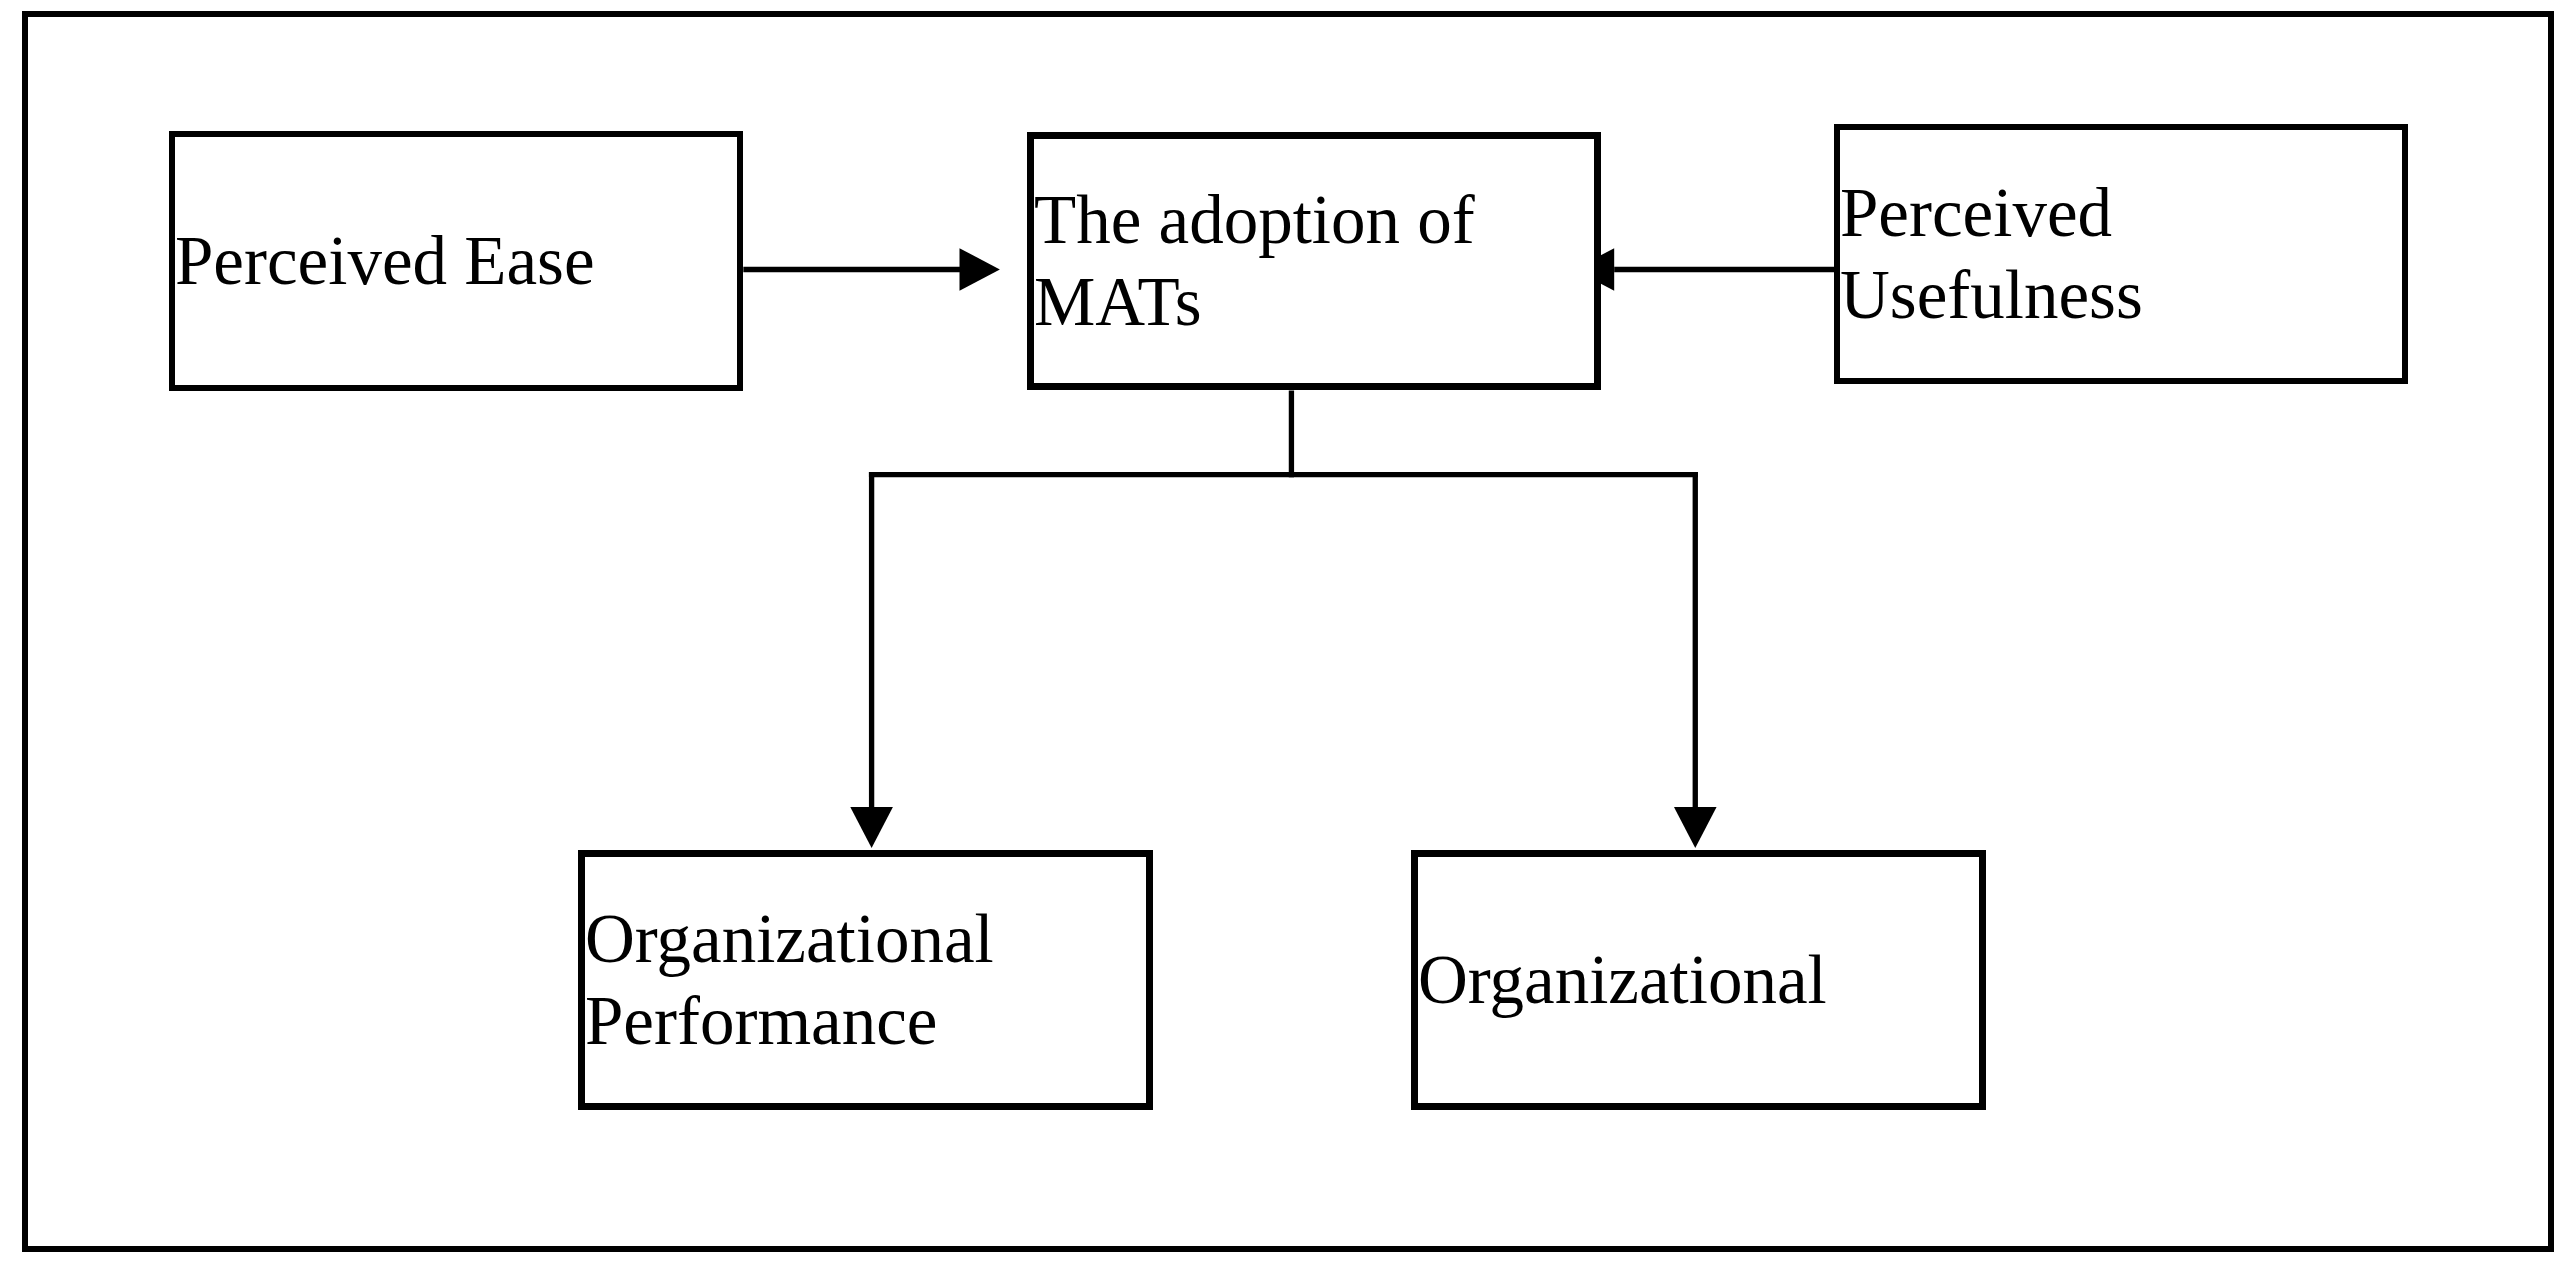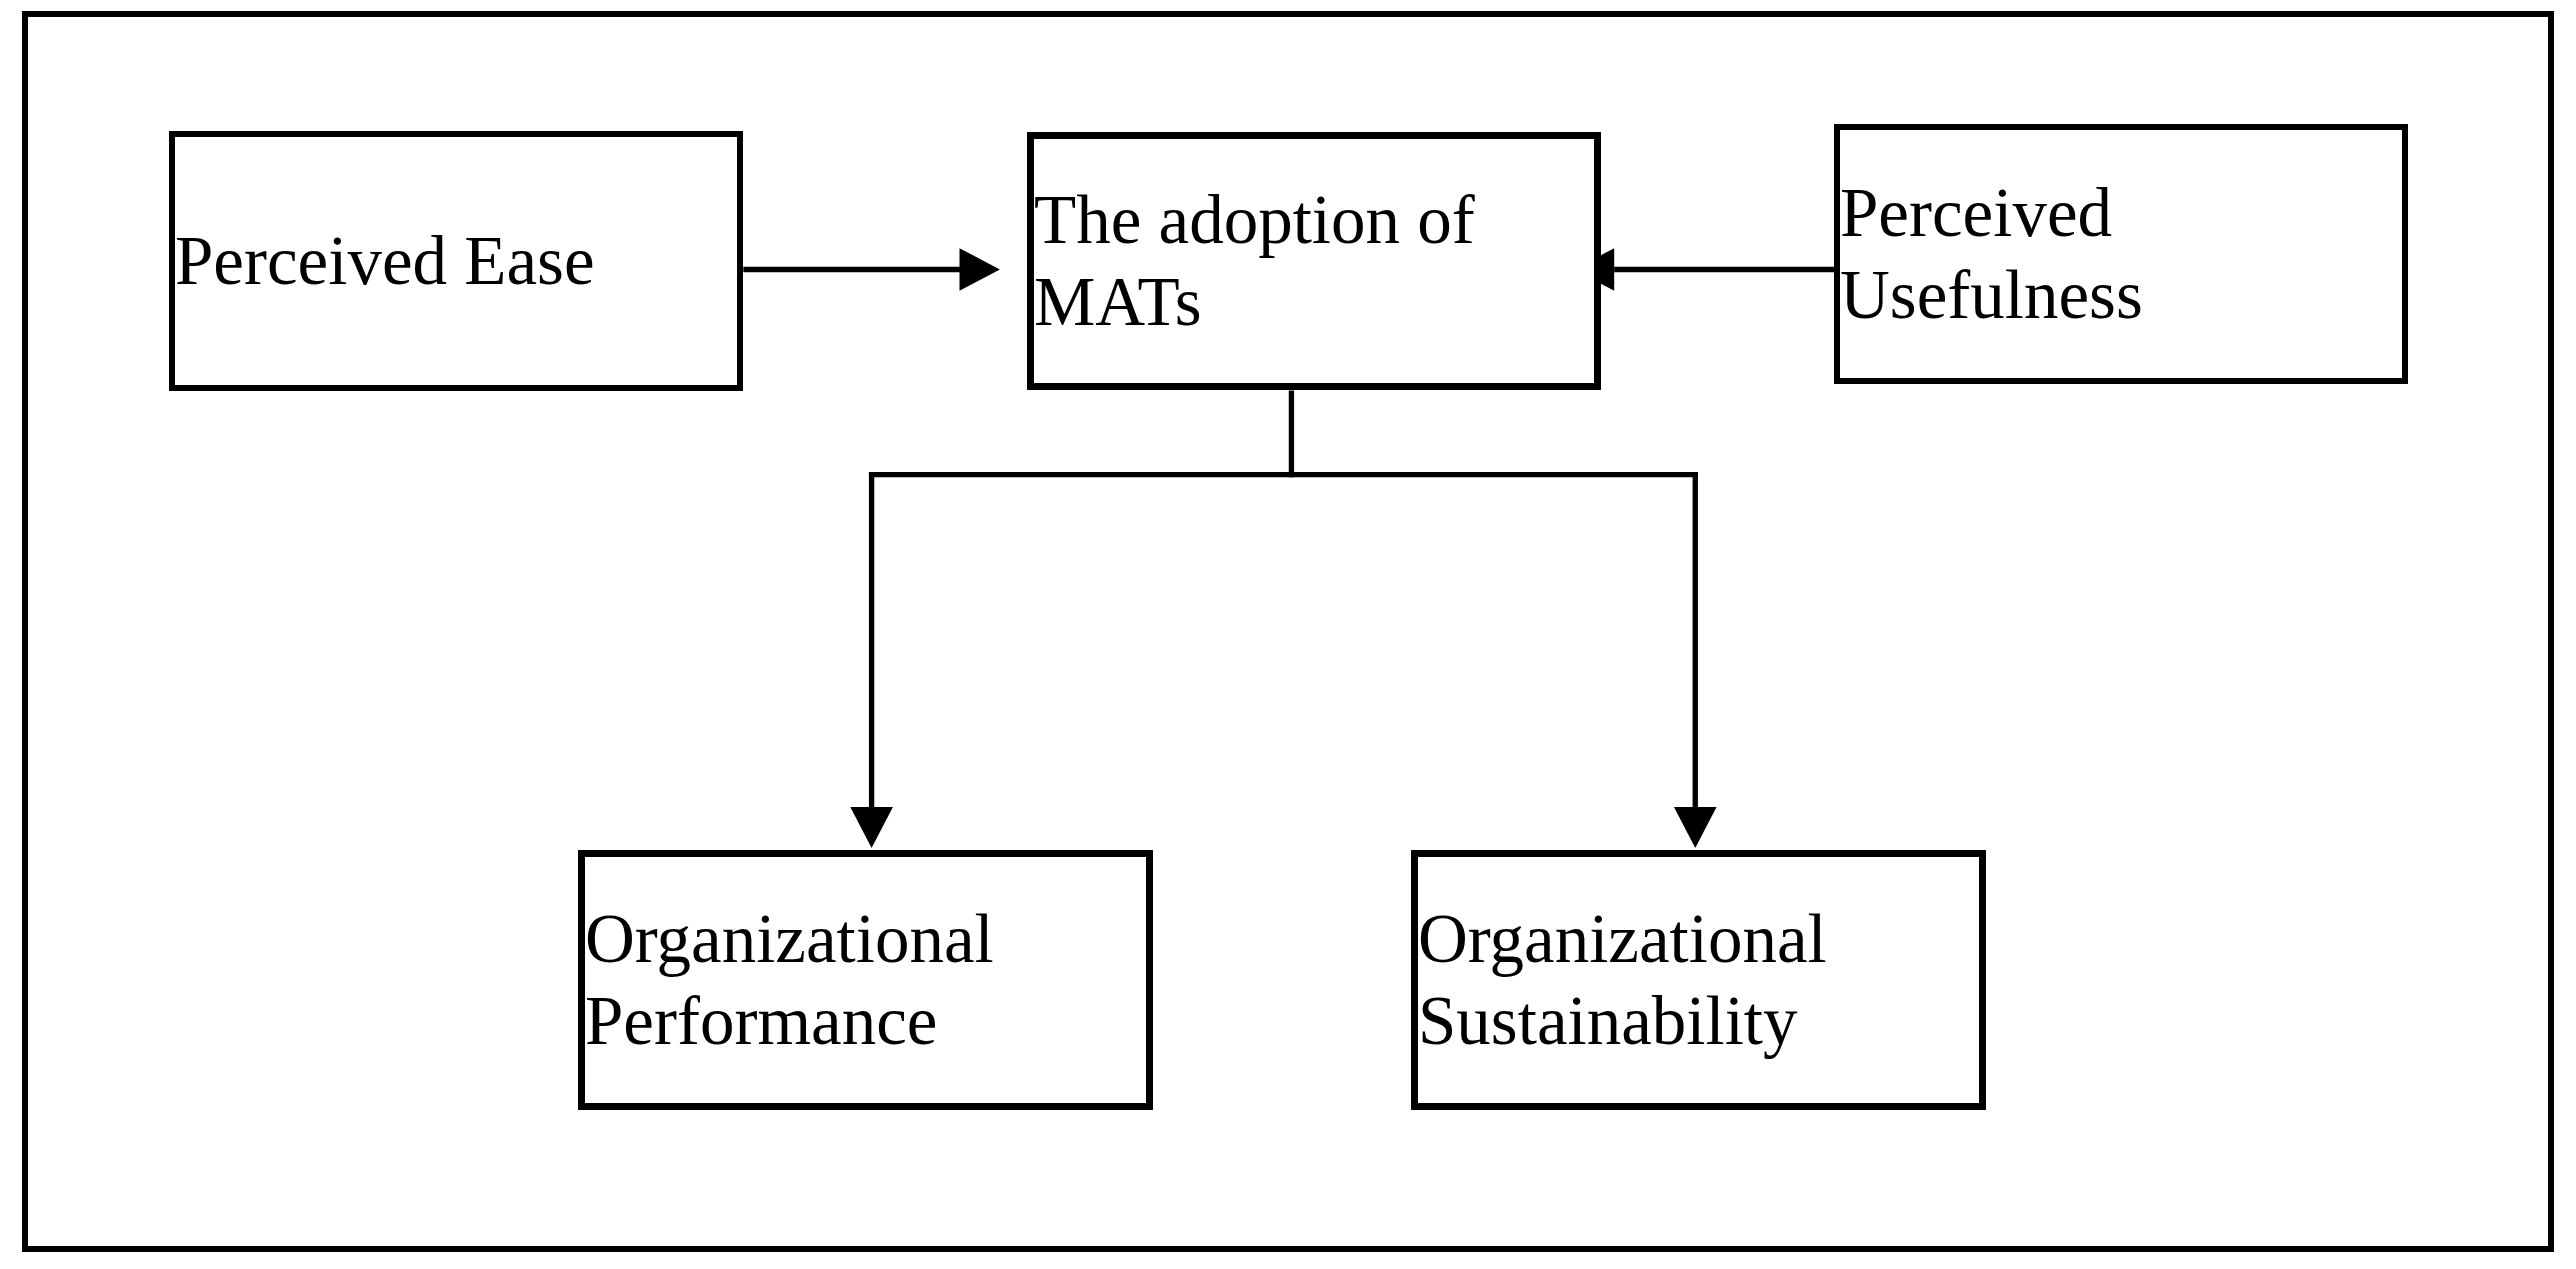--- a/index.html
+++ b/index.html
@@ -95,17 +95,16 @@
     <span class="line">Usefulness</span>
   </div>
 
   <div class="node node-performance">
     <span class="line">Organizational</span>
     <span class="line">Performance</span>
   </div>
 
   <div class="node node-sustainability">
     <span class="line">Organizational</span>
-    <span class="line">Sustainability</span>
   </div>
 
 </div>
 
 
 </body></html>

